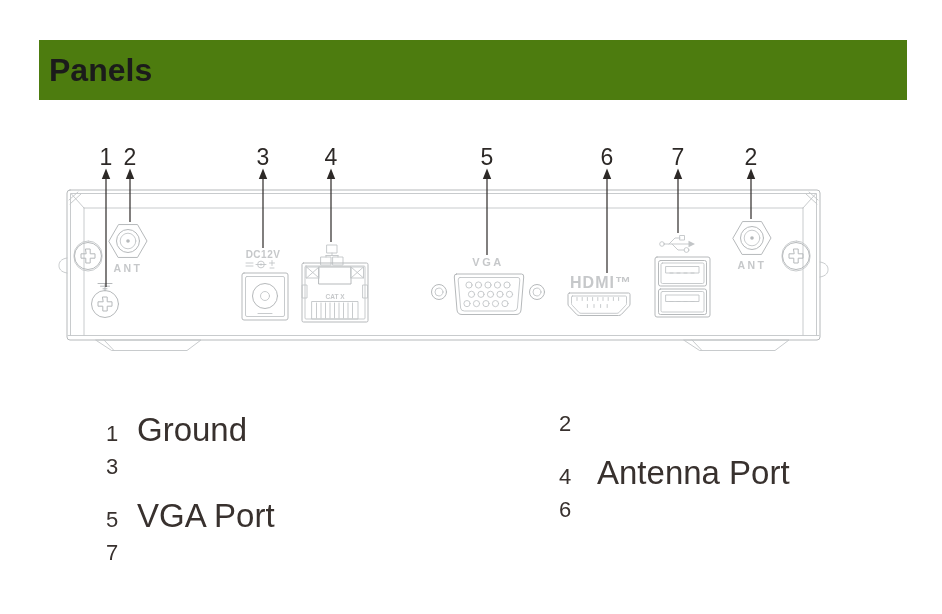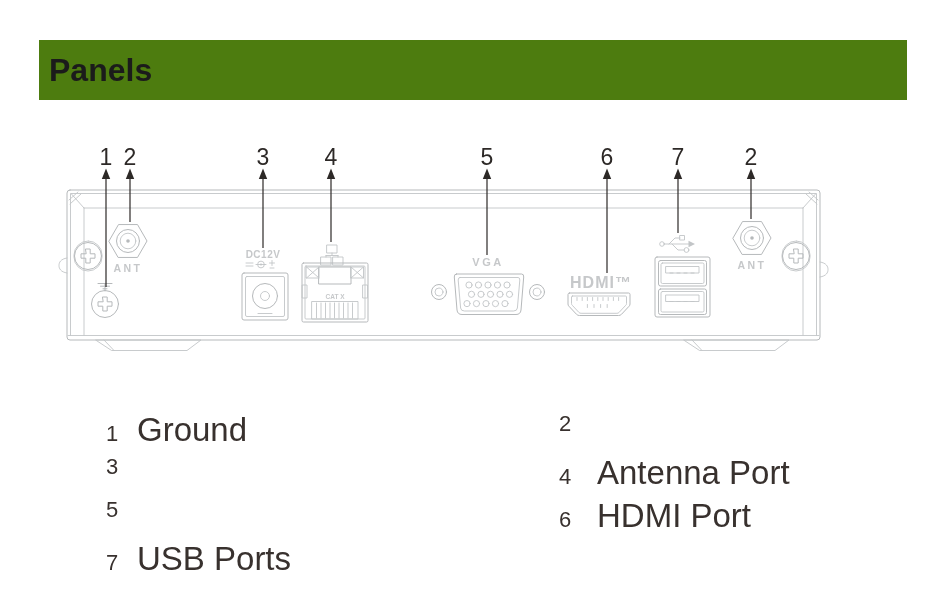--- a/index.html
+++ b/index.html
@@ -288,32 +288,31 @@
 <div class="legend-col left">
   <div class="legend-row">
     <span class="legend-num">1</span>
     <span class="legend-label">Ground</span>
   </div>
   <div class="legend-row">
     <span class="legend-num">3</span>
   </div>
   <div class="legend-row">
     <span class="legend-num">5</span>
+    <span class="legend-label">VGA Port</span>
   </div>
   <div class="legend-row">
     <span class="legend-num">7</span>
-    <span class="legend-label">USB Ports</span>
   </div>
 </div>
 
 <div class="legend-col right">
   <div class="legend-row">
     <span class="legend-num">2</span>
   </div>
   <div class="legend-row">
     <span class="legend-num">4</span>
     <span class="legend-label">Antenna Port</span>
   </div>
   <div class="legend-row">
     <span class="legend-num">6</span>
-    <span class="legend-label">HDMI Port</span>
   </div>
 </div>
 
 </body></html>

